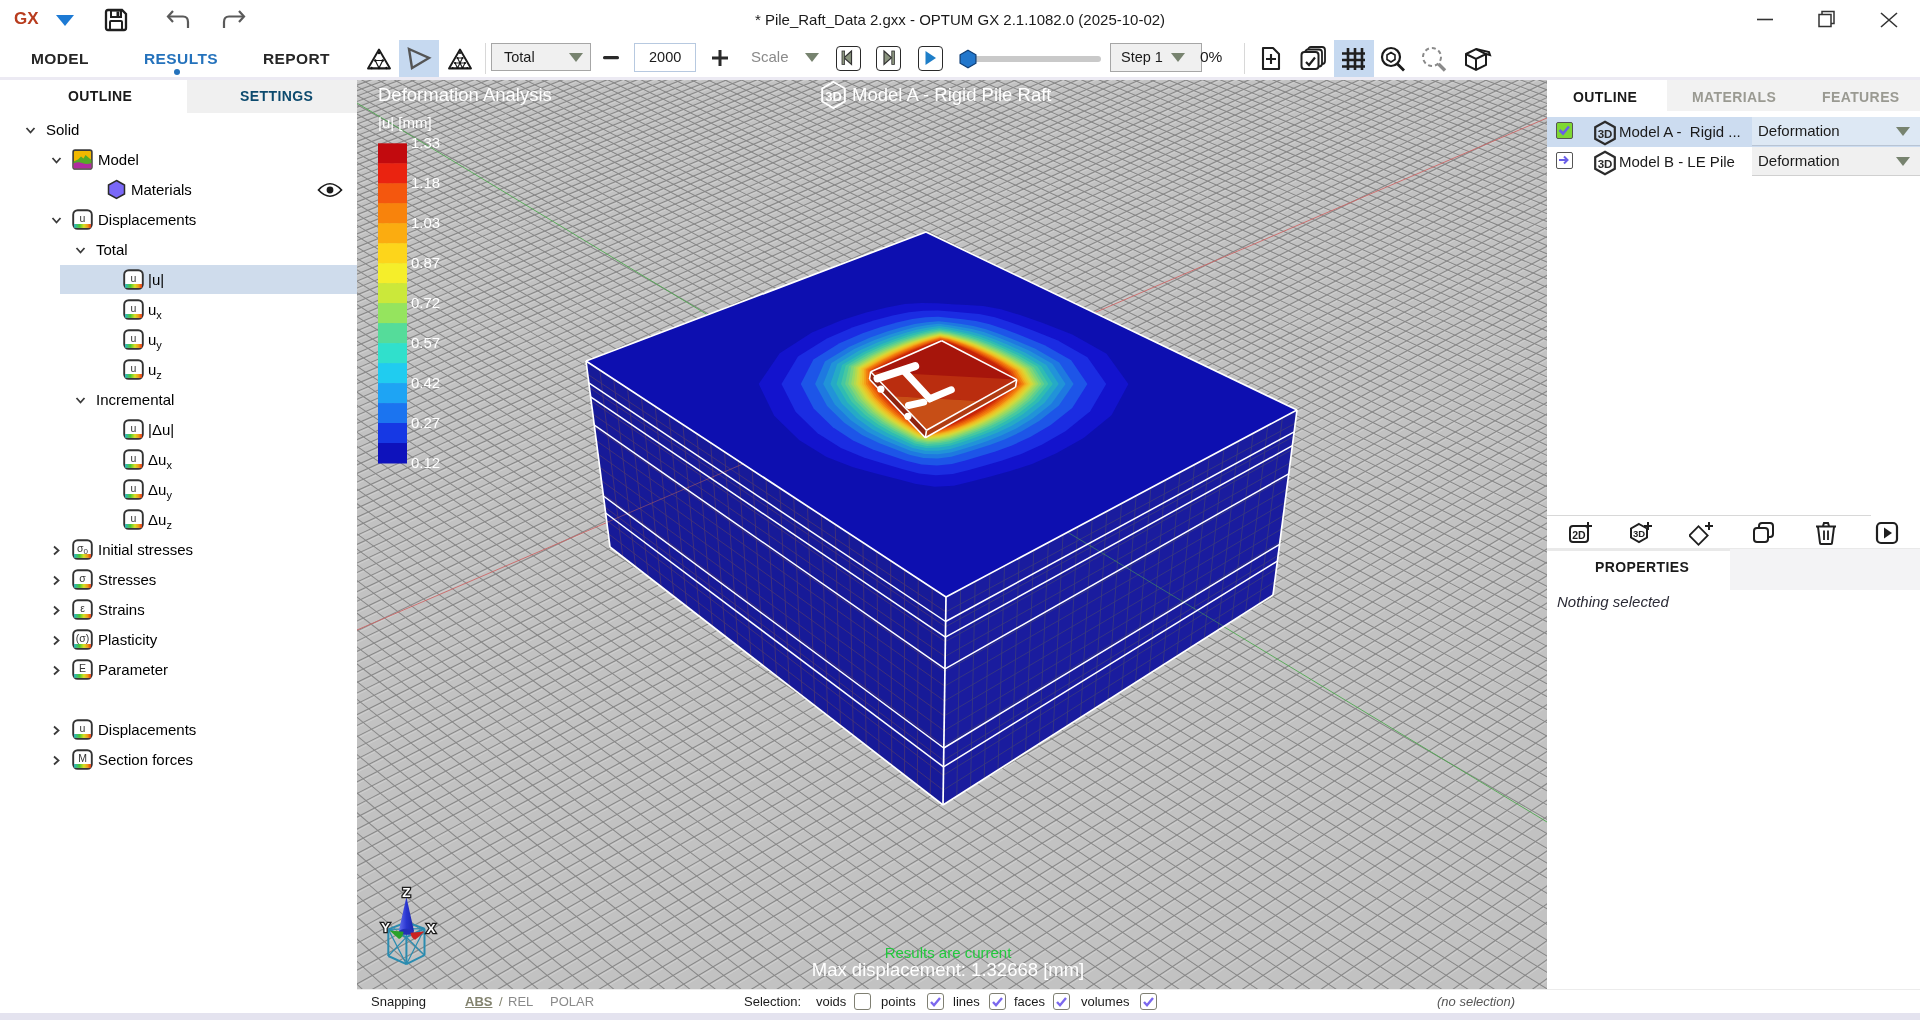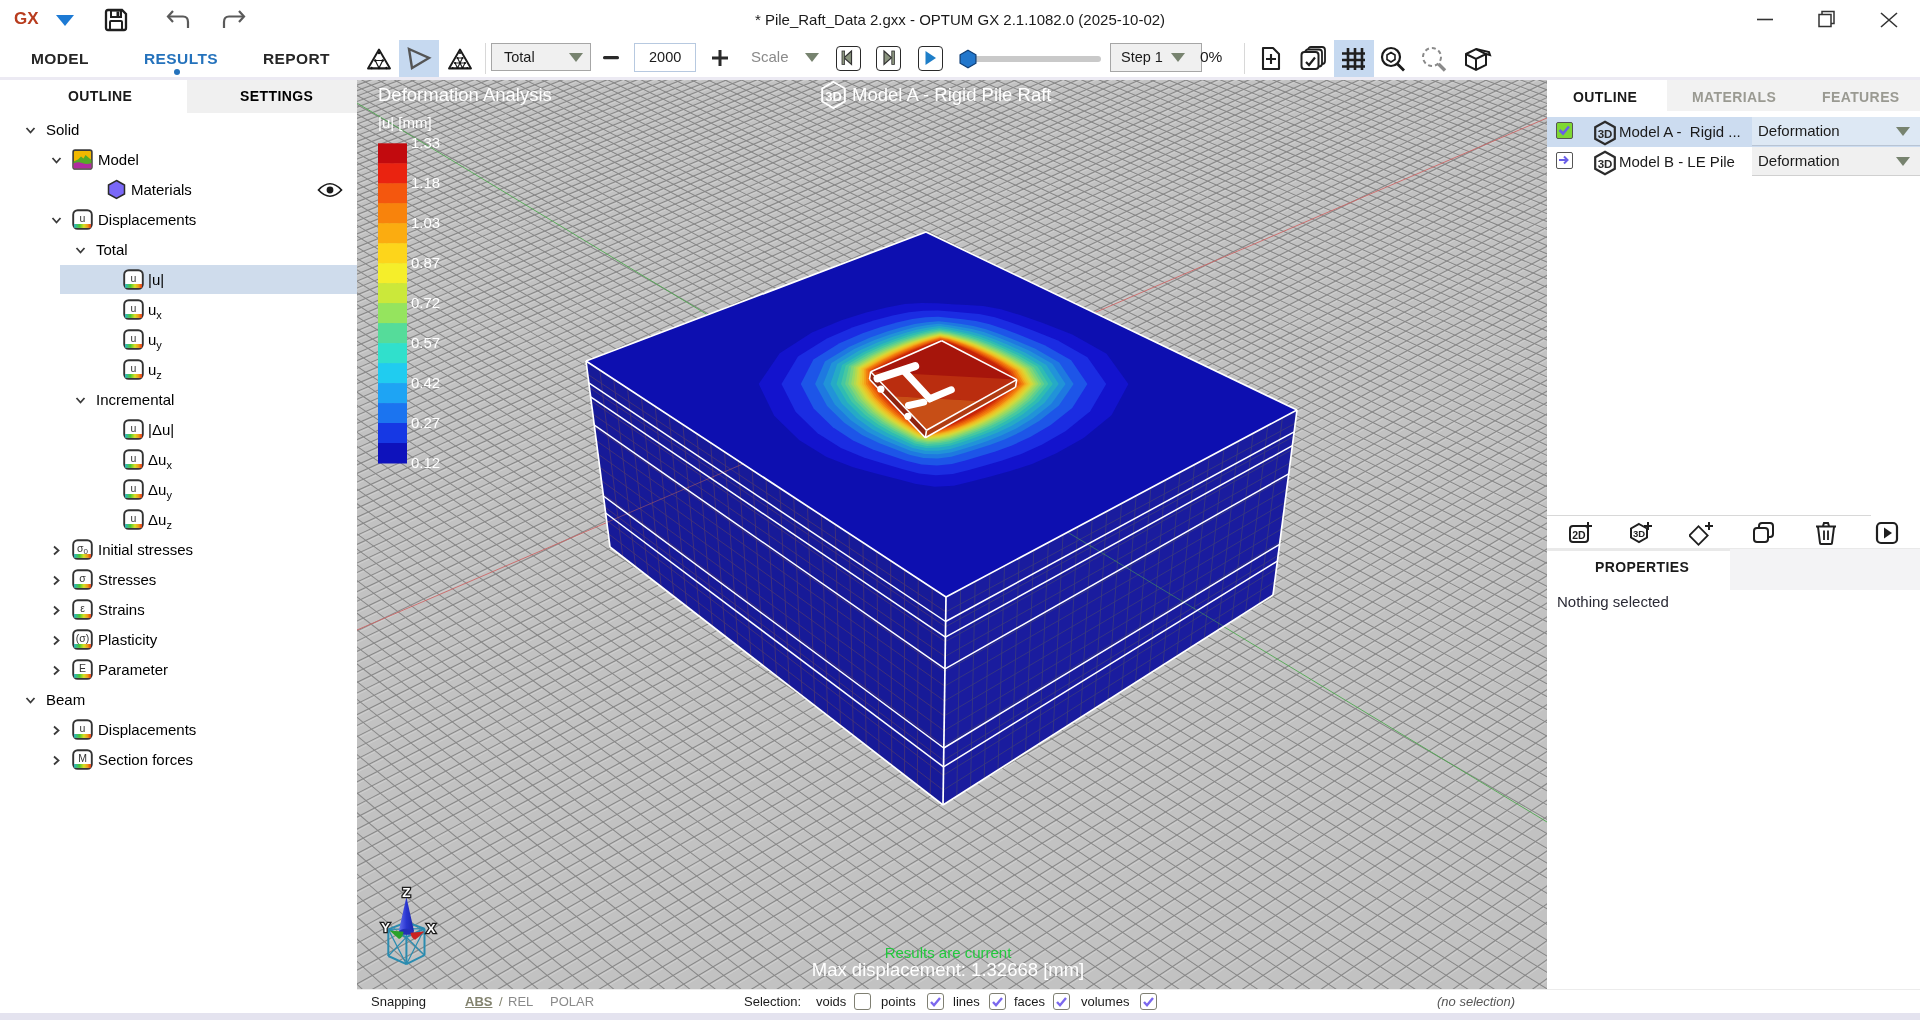--- a/index.html
+++ b/index.html
@@ -41,21 +41,21 @@
 .rtab{position:absolute;top:9px;font-size:14px;font-weight:bold;letter-spacing:0.4px}
 #row1{left:0;top:37px;width:373px;height:30px;background:#ccdcf0}
 #row2{left:0;top:67px;width:373px;height:30px}
 .mcheck{position:absolute;left:9px;top:5px;width:17px;height:17px;border:1.6px solid #555;border-radius:2px}
 .hex3d{position:absolute;left:45px;top:3px}
 .mname{position:absolute;left:72px;top:6px;font-size:15px;color:#1a1a1a}
 .mdd{position:absolute;left:205px;top:0px;width:168px;height:29px;font-size:15px;color:#1a1a1a}
 .mddc{position:absolute;right:10px;top:10px;width:0;height:0;border-left:7px solid transparent;border-right:7px solid transparent;border-top:9px solid #77836f}
 #iconrow{left:1547px;top:515px;width:324px;height:33px;border-top:1px solid #d8d8d8}
 #propsgray{left:1730px;top:549px;width:190px;height:41px;background:#f3f3f5}
-#nothing{left:10px;top:510px;font-size:15px;color:#2a2a35}
+#nothing{left:10px;top:510px;font-size:15px;font-style:italic;color:#2a2a35}
 
 #status{left:357px;top:989px;width:1563px;height:24px;background:#fff;border-top:1px solid #ececec}
 .stxt{position:absolute;top:4px;font-size:13px;color:#1a1a1a}
 .sgray{color:#8a8a8a}
 .scheck{position:absolute;top:3px;width:17px;height:17px;border:1.6px solid #7f7f72;border-radius:3px;background:#fff}
 .scheck svg{display:block;margin:1px 0 0 1px}
 #lavbottom{left:0;top:1013px;width:1920px;height:7px;background:#e4e3ef}
 .ibox{position:absolute;top:4px}
 </style></head>
 <body>
@@ -184,21 +184,21 @@
     </svg>
 <svg class="abs" style="left:1105px;top:5px" width="30" height="28" viewBox="0 0 30 28">
       <path d="M4 9 L14 4 L24 9 L24 20 L14 25 L4 20 Z M4 9 L14 14 L24 9 M14 14 L14 25" fill="none" stroke="#1a1a1a" stroke-width="2"></path>
       <path d="M14 4 L27 7 L28 10 L24 9" fill="none" stroke="#1a1a1a" stroke-width="2"></path>
     </svg>
 </div>
 <div id="lpanel" class="abs">
   <div id="lp-tabs" class="abs">
     <div id="lp-set" class="abs"></div>
     <span class="ptab abs" style="left:59px;top:8px;color:#1a1a1a">OUTLINE</span>
-    <span class="ptab abs" style="left:231px;top:8px;color:#000000">SETTINGS</span>
+    <span class="ptab abs" style="left:231px;top:8px;color:#0c4a6e">SETTINGS</span>
   </div>
   <div class="abs" style="left:0;top:33px;width:357px;height:876px">
       <div class="trow" style="top:2px">
         <div class="chev abs" style="left:16px;top:10px">
           <svg width="11" height="11">
             <path d="M1.5 3 L5.5 7.5 L9.5 3" stroke="#3a3a3a" stroke-width="1.8" fill="none"></path>
           </svg>
         </div>
         <span class="tlabel" style="left:37px">Solid</span>
       </div>
@@ -502,28 +502,20 @@
             <linearGradient id="rbg" x1="0" y1="0" x2="1" y2="0">
               <stop offset="0" stop-color="#2ab4c8"></stop>
               <stop offset="0.32" stop-color="#4cc832"></stop>
               <stop offset="0.58" stop-color="#d8e020"></stop>
               <stop offset="0.82" stop-color="#f09418"></stop>
               <stop offset="1" stop-color="#e83410"></stop>
             </linearGradient>
           </defs>
         </svg>
         <span class="tlabel" style="left:89px">Parameter</span>
-      </div>
-      <div class="trow" style="top:572px">
-        <div class="chev abs" style="left:16px;top:10px">
-          <svg width="11" height="11">
-            <path d="M1.5 3 L5.5 7.5 L9.5 3" stroke="#3a3a3a" stroke-width="1.8" fill="none"></path>
-          </svg>
-        </div>
-        <span class="tlabel" style="left:37px">Beam</span>
       </div>
       <div class="trow" style="top:602px">
         <div class="chev abs" style="left:42px;top:10px">
           <svg width="11" height="11">
             <path d="M3 1.5 L7.5 5.5 L3 9.5" stroke="#3a3a3a" stroke-width="1.8" fill="none"></path>
           </svg>
         </div>
         <svg class="ticon" style="left:63px" width="21" height="21" viewBox="0 0 21 21">
           <rect x="1.2" y="1.2" width="18.6" height="18.6" rx="4.5" fill="#fff" stroke="#333" stroke-width="1.9"></rect>
           <rect x="2.1" y="15" width="16.8" height="3.9" fill="url(#rbg)"></rect>

